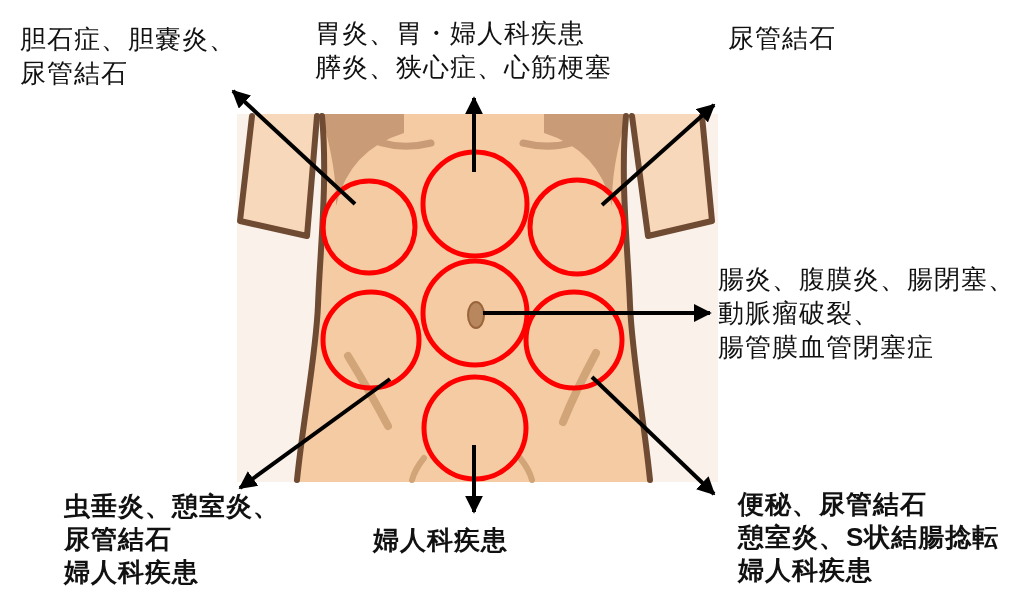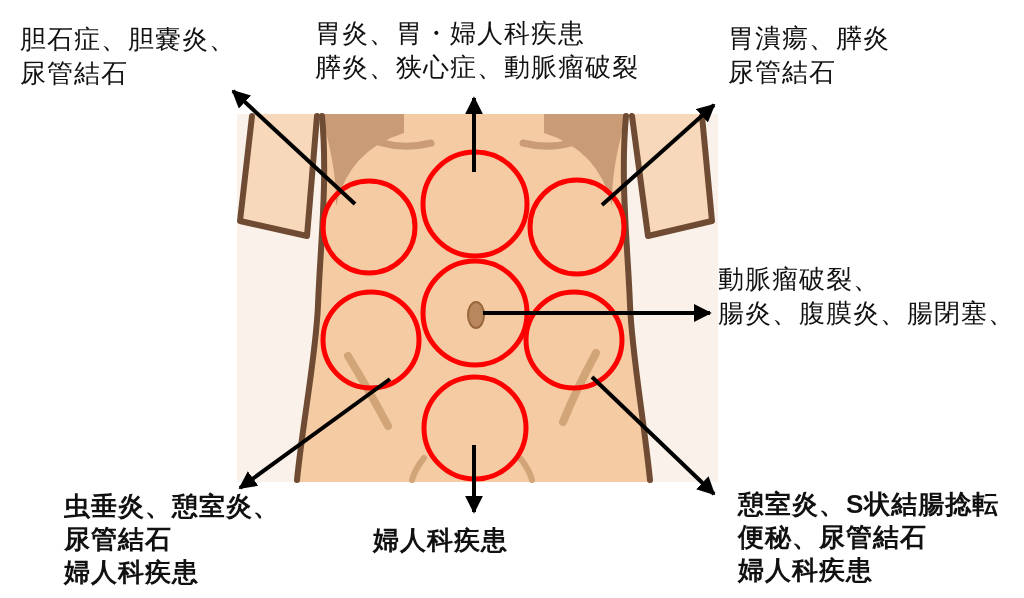--- a/index.html
+++ b/index.html
@@ -110,42 +110,42 @@
     </g>
   </svg>
 
   <div class="label lbl-ul">
     <div>胆石症、胆嚢炎、</div>
     <div>尿管結石</div>
   </div>
 
   <div class="label lbl-uc">
     <div>胃炎、胃・婦人科疾患</div>
-    <div>膵炎、狭心症、動脈瘤破裂</div>
+    <div>膵炎、狭心症、心筋梗塞</div>
   </div>
 
   <div class="label lbl-ur">
-    <div>胃潰瘍、膵炎</div>
     <div>尿管結石</div>
   </div>
 
   <div class="label lbl-rm">
+    <div>腸炎、腹膜炎、腸閉塞、</div>
     <div>動脈瘤破裂、</div>
-    <div>腸炎、腹膜炎、腸閉塞、</div>
+    <div>腸管膜血管閉塞症</div>
   </div>
 
   <div class="label lh33 lbl-ll">
     <div>虫垂炎、憩室炎、</div>
     <div>尿管結石</div>
     <div>婦人科疾患</div>
   </div>
 
   <div class="label lh33 lbl-lc">
     <div>婦人科疾患</div>
   </div>
 
   <div class="label lh33 lbl-lr">
+    <div>便秘、尿管結石</div>
     <div>憩室炎、S状結腸捻転</div>
-    <div>便秘、尿管結石</div>
     <div>婦人科疾患</div>
   </div>
 
 </div>
 
 </body></html>

